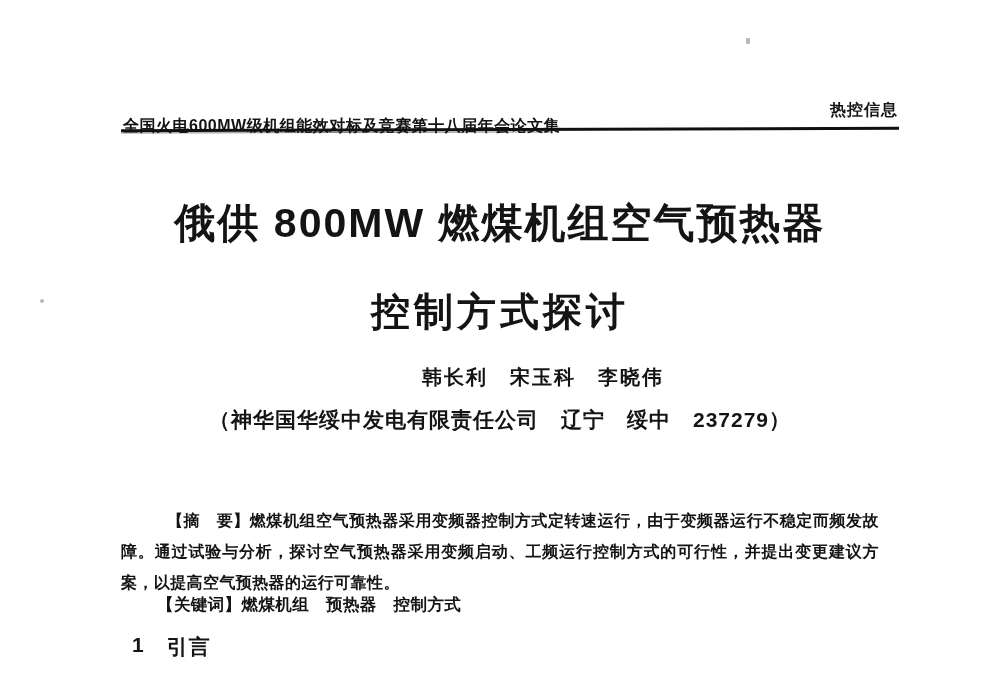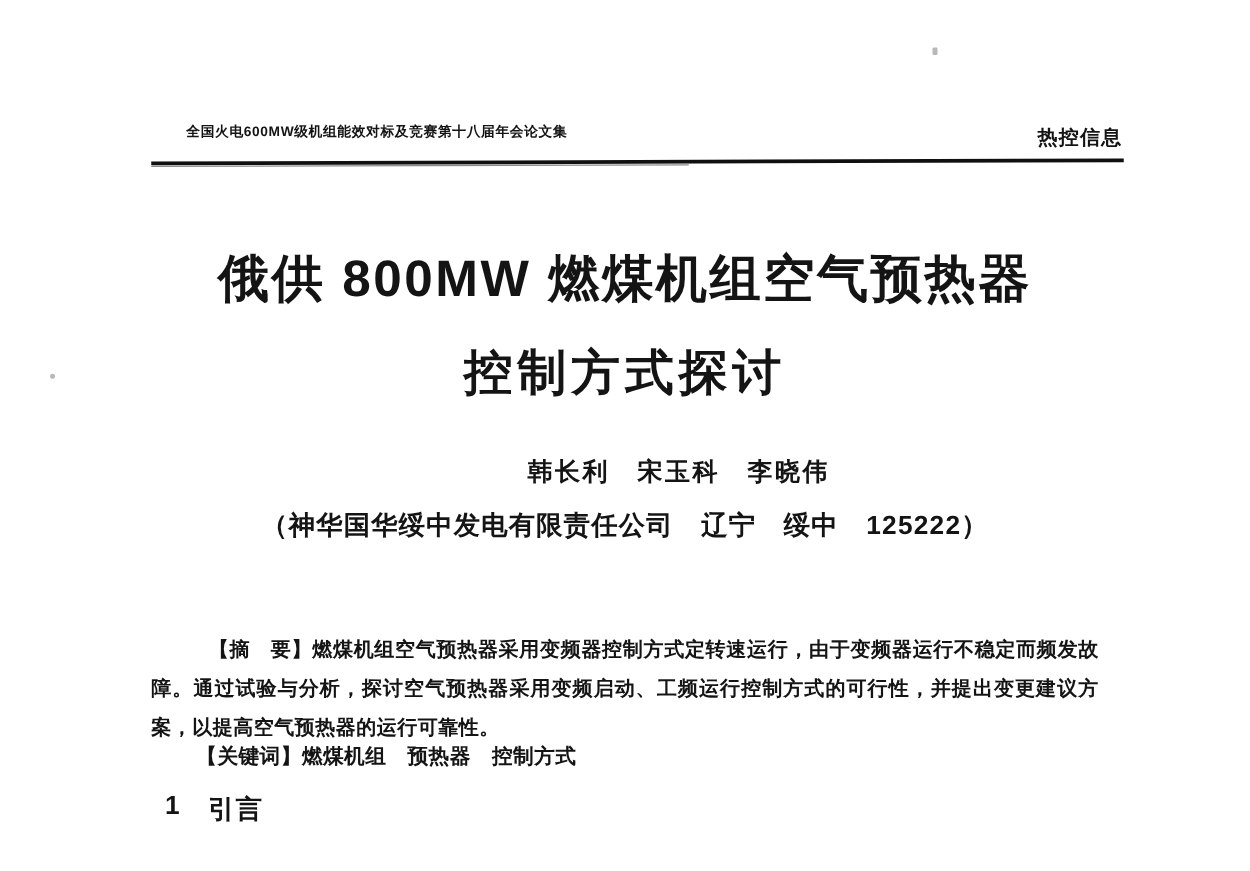--- a/index.html
+++ b/index.html
@@ -13,25 +13,24 @@
     height: 697px;
     background: #ffffff;
     overflow: hidden;
     font-family: "Liberation Sans", "DejaVu Sans", sans-serif;
     color: #141414;
   }
   .abs { position: absolute; }
 
   
   .header-left {
-    left: 123px; top: 98px;
-    font-size: 11px; font-weight: 700;
+    left: 123px; top: 116px;
+    font-size: 16px; font-weight: 700;
     letter-spacing: 0.5px;
     white-space: nowrap;
-    margin-left: 26px;
   }
   .header-right {
     top: 100px; right: 102px;
     font-size: 16px; font-weight: 700;
     letter-spacing: 1px;
     white-space: nowrap;
   }
   .header-rule {
     left: 121px; top: 128px;
     width: 778px; height: 3px;
@@ -62,21 +61,21 @@
 
   
   .title-line1 {
     left: 0; top: 196px; width: 1000px;
     text-align: center;
     font-size: 41px; font-weight: 700;
     letter-spacing: 2px;
     white-space: nowrap;
   }
   .title-line2 {
-    left: 0; top: 271px; width: 1000px;
+    left: 0; top: 285px; width: 1000px;
     text-align: center;
     font-size: 39px; font-weight: 700;
     letter-spacing: 4px;
     white-space: nowrap;
   }
 
   .authors {
     left: 0; top: 364px; width: 1000px;
     text-align: center;
     font-size: 20px; font-weight: 700;
@@ -131,21 +130,21 @@
   <div class="abs header-rule"></div>
   <div class="abs header-rule-shadow"></div>
 
   <div class="abs speck-a"></div>
   <div class="abs speck-b"></div>
 
   <div class="abs title-line1">俄供 800MW 燃煤机组空气预热器</div>
   <div class="abs title-line2">控制方式探讨</div>
 
   <div class="abs authors">韩长利　宋玉科　李晓伟</div>
-  <div class="abs affiliation">（神华国华绥中发电有限责任公司　辽宁　绥中　125222）</div>
+  <div class="abs affiliation">（神华国华绥中发电有限责任公司　辽宁　绥中　237279）</div>
 
   <p class="abs abstract"><span class="label">【摘　要】</span><span>燃煤机组空气预热器采用变频器控制方式定转速运行，由于变频器运行不稳定而频发故障。通过试验与分析，探讨空气预热器采用变频启动、工频运行控制方式的可行性，并提出变更建议方案，以提高空气预热器的运行可靠性。</span></p>
 
   <p class="abs keywords"><span class="label">【关键词】</span><span>燃煤机组　预热器　控制方式</span></p>
 
   <div class="abs section-heading">
     <span class="sec-num">1</span>
     <span>引言</span>
   </div>
 

